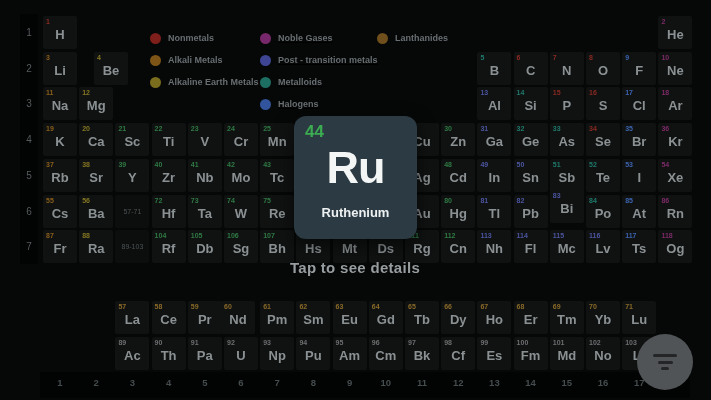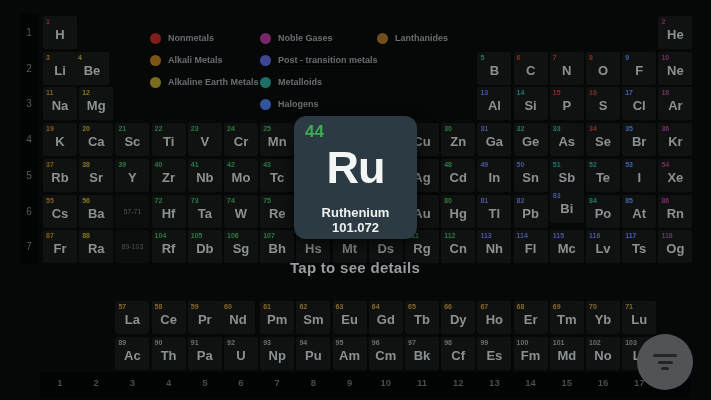--- a/index.html
+++ b/index.html
@@ -68,21 +68,21 @@
         <span class="sym">H</span>
       </div>
       <div class="tile" style="left: 658.4px; top: 16px;">
         <span class="num" style="color: rgb(124, 42, 102);">2</span>
         <span class="sym">He</span>
       </div>
       <div class="tile" style="left: 43px; top: 51.7px;">
         <span class="num" style="color: rgb(138, 94, 26);">3</span>
         <span class="sym">Li</span>
       </div>
-      <div class="tile" style="left: 75px; top: 51.7px;">
+      <div class="tile" style="left: 94px; top: 51.7px;">
         <span class="num" style="color: rgb(133, 119, 34);">4</span>
         <span class="sym">Be</span>
       </div>
       <div class="tile" style="left: 477.4px; top: 51.7px;">
         <span class="num" style="color: rgb(31, 122, 107);">5</span>
         <span class="sym">B</span>
       </div>
       <div class="tile" style="left: 513.6px; top: 51.7px;">
         <span class="num" style="color: rgb(138, 42, 34);">6</span>
         <span class="sym">C</span>
@@ -603,21 +603,20 @@
       <div class="group-label" style="left: 622.2px;">17</div>
       <div class="group-label" style="left: 658.4px;">18</div>
     </div>
 
   <div class="hint">Tap to see details</div>
 
   <div class="popup" style="background: rgb(43, 58, 67);">
     <div class="popup-number" style="color: rgb(60, 171, 81);">44</div>
     <div class="popup-symbol">Ru</div>
     <div class="popup-name">Ruthenium</div>
-    <div class="popup-mass">101.072</div>
   </div>
 
   <div class="fab">
     <div class="fab-icon">
       <span class="l1"></span>
         <span class="l2"></span>
         <span class="l3"></span>
     </div>
   </div>
 </div>

